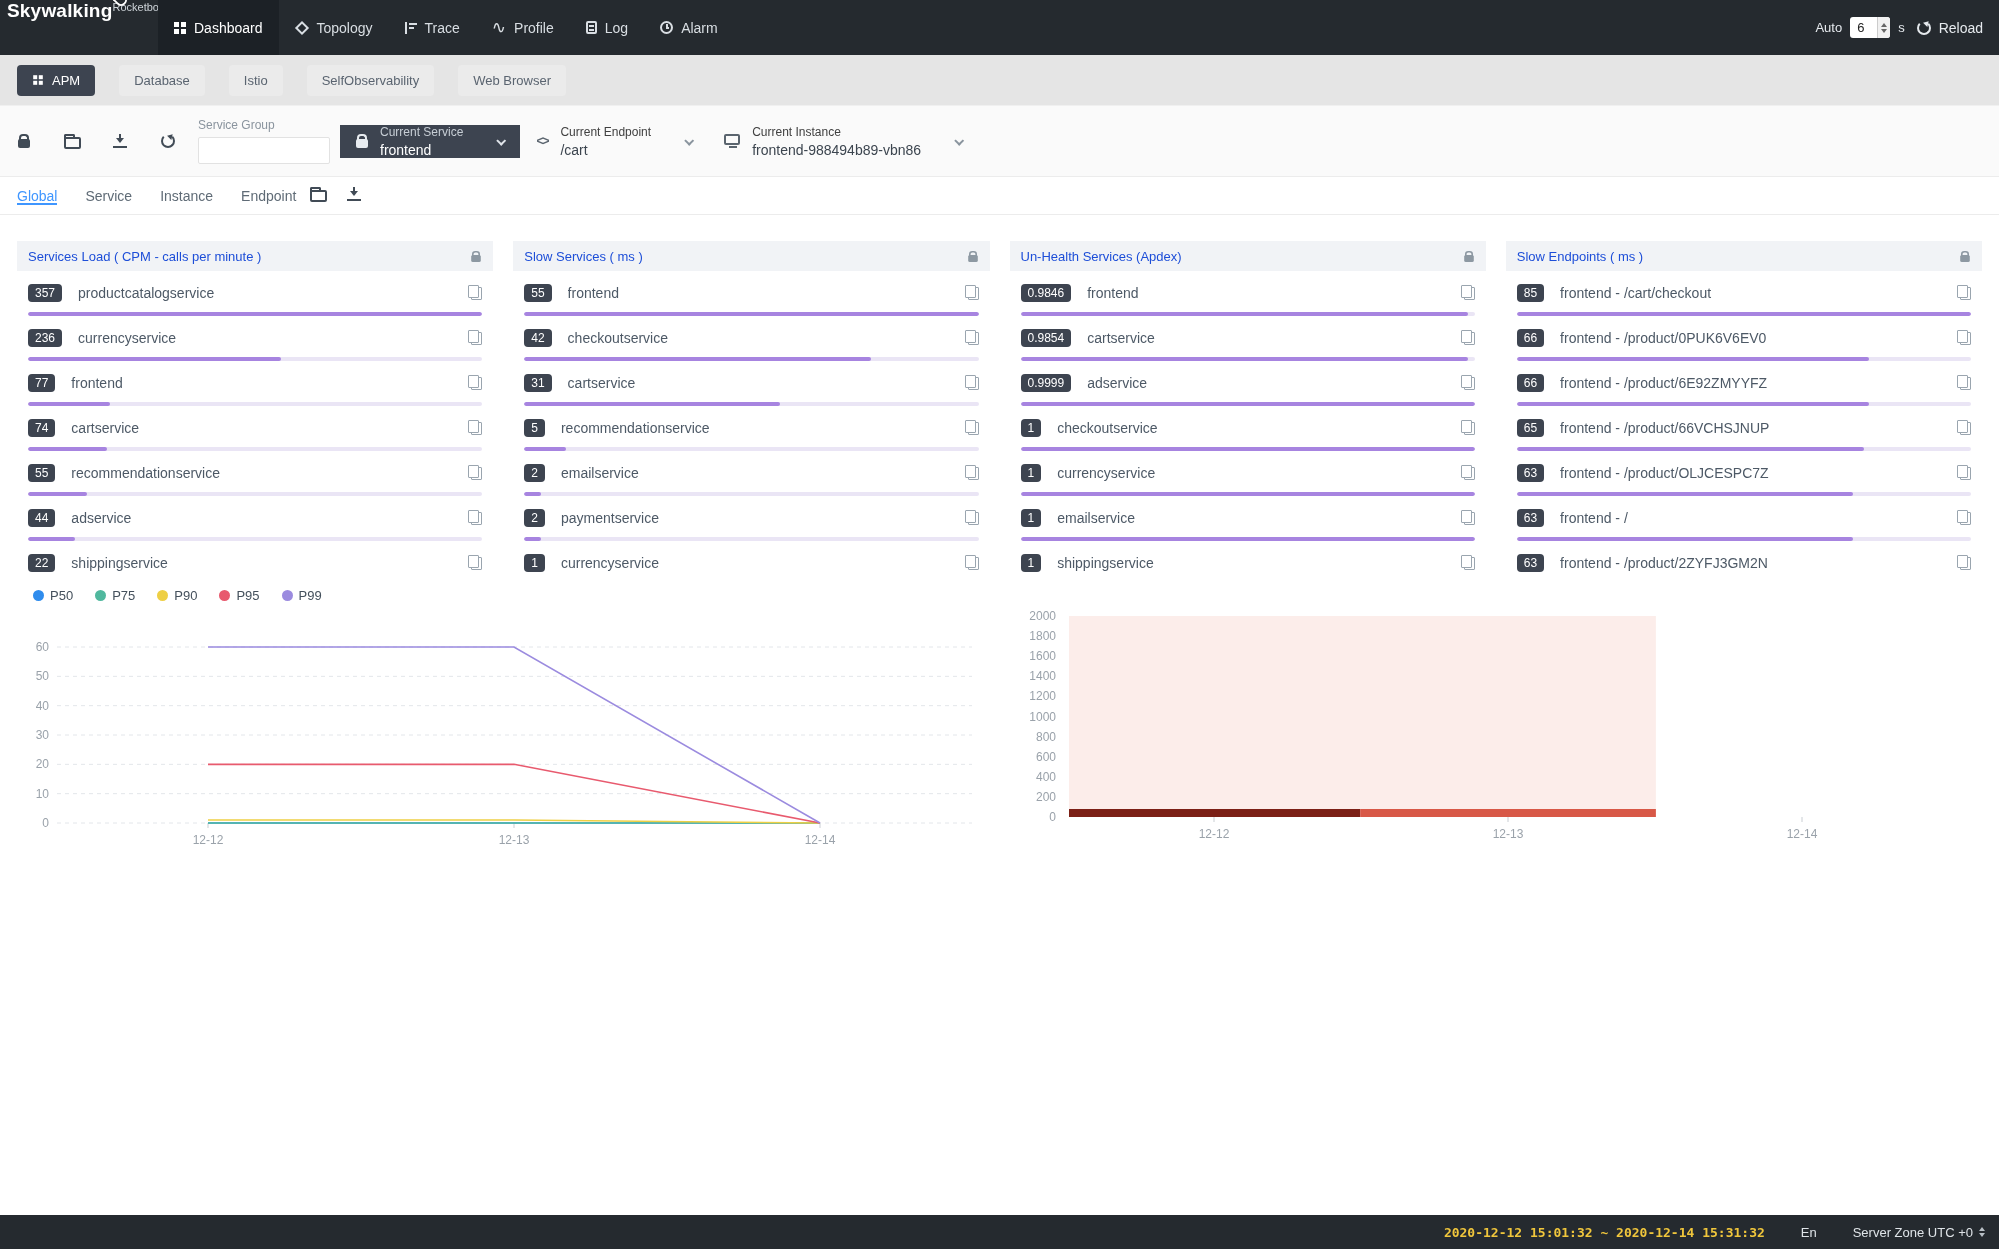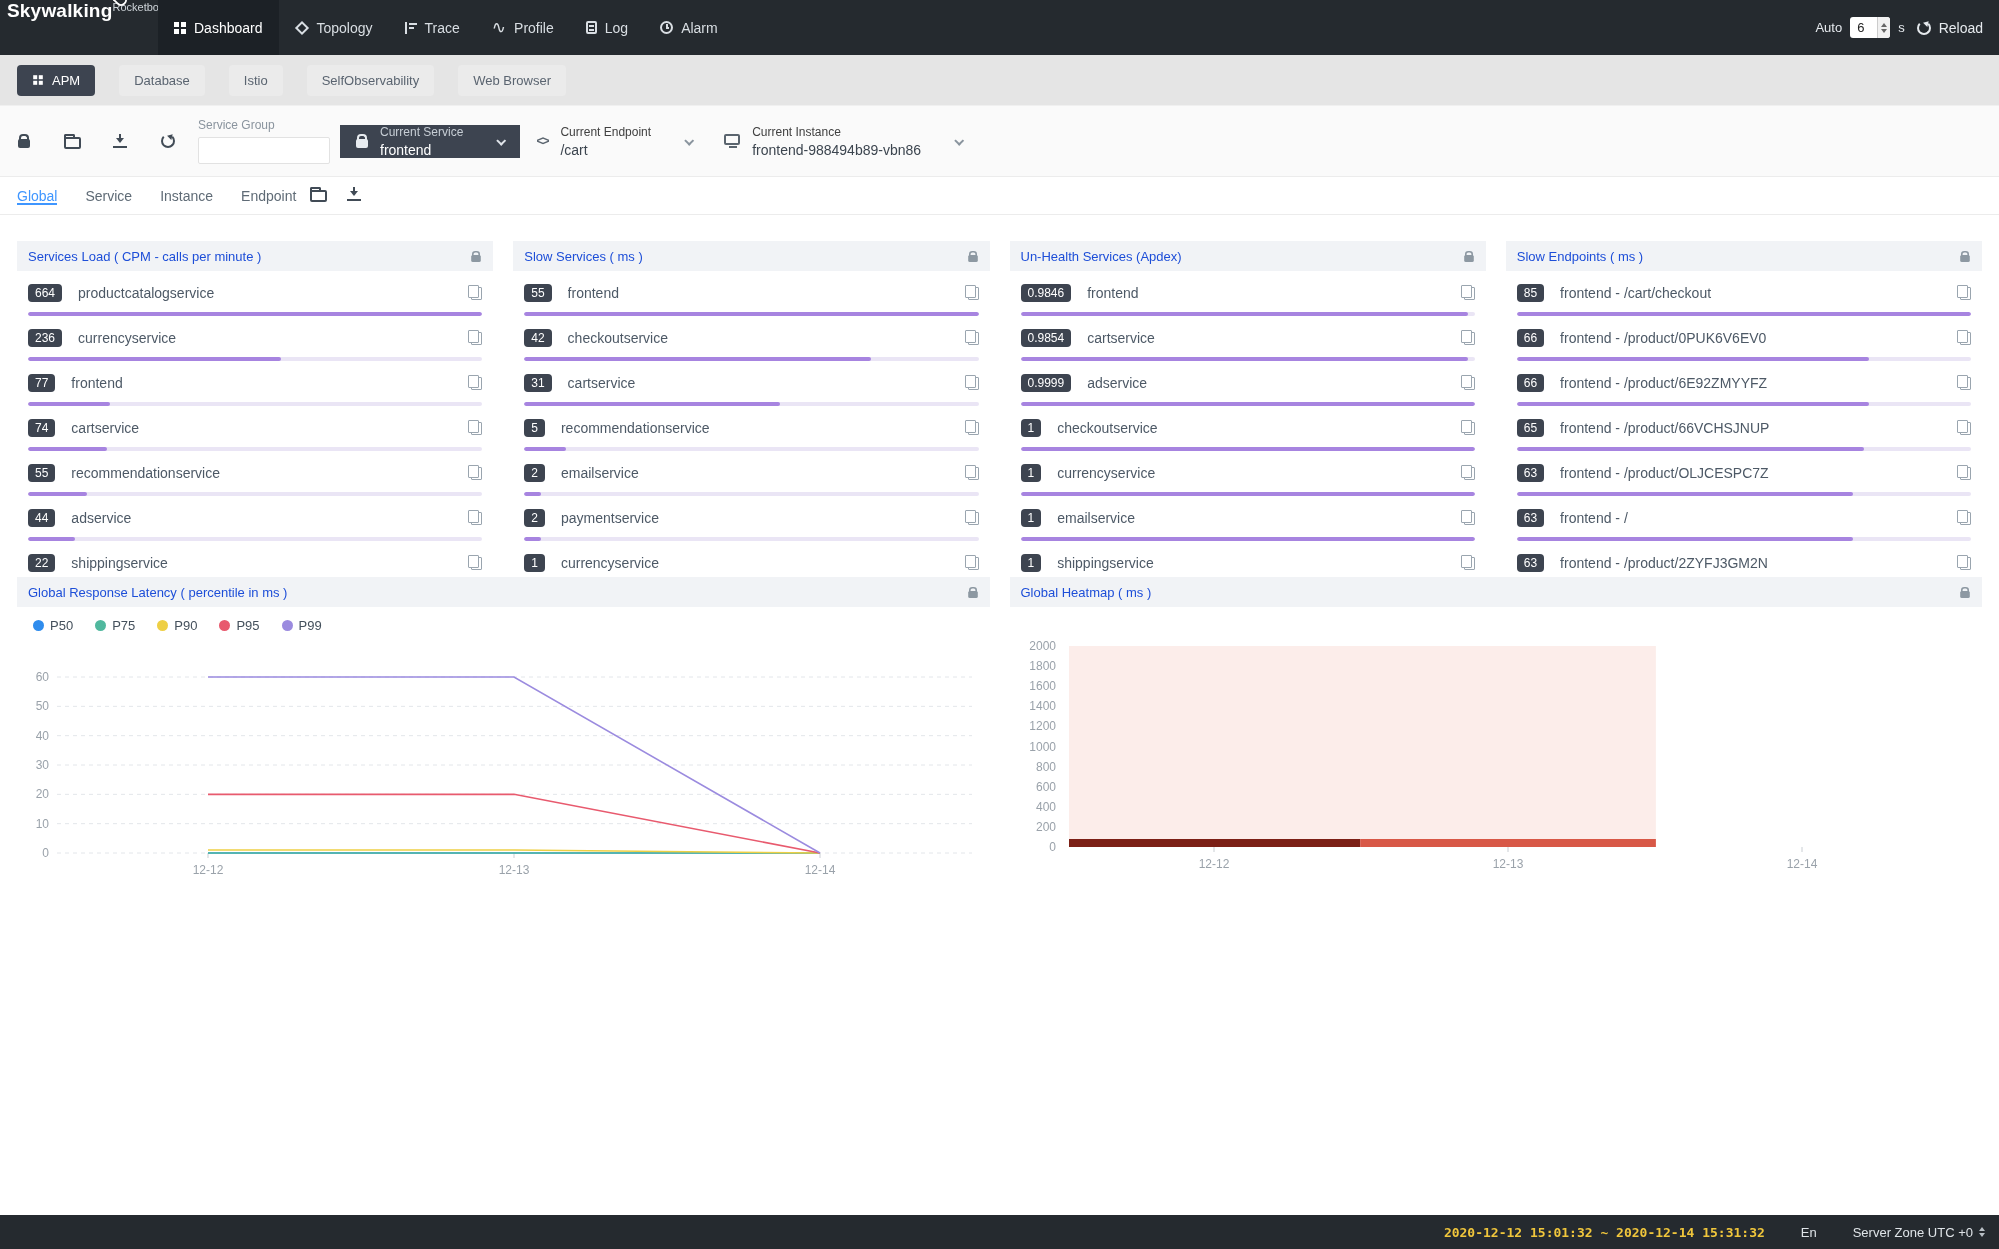--- a/index.html
+++ b/index.html
@@ -265,21 +265,21 @@
   <main class="main">
 
     <section class="card list-card">
       <div class="card-head">
         <span class="card-title">Services Load ( CPM - calls per minute )</span>
         <span class="lock sm"></span>
       </div>
       <div class="card-body">
           <div class="svc-row">
             <div class="svc-line">
-              <span class="badge">664</span>
+              <span class="badge">357</span>
               <span class="svc-name">productcatalogservice</span>
               <span class="copy"></span>
             </div>
             <div class="bar-track">
               <div class="bar-fill" style="width: 100%; background: rgb(167, 132, 224);"></div>
             </div>
           </div>
           <div class="svc-row">
             <div class="svc-line">
               <span class="badge">236</span>
@@ -562,24 +562,20 @@
             <div class="svc-line">
               <span class="badge">63</span>
               <span class="svc-name">frontend - /product/2ZYFJ3GM2N</span>
               <span class="copy"></span>
             </div>
           </div>
         </div>
     </section>
 
     <section class="card chart-card span2">
-      <div class="card-head">
-        <span class="card-title">Global Response Latency ( percentile in ms )</span>
-        <span class="lock sm"></span>
-      </div>
       <div class="legend" id="latency-legend">
           <div class="legend-item">
             <span class="legend-dot" style="background: rgb(47, 140, 237);"></span>
             <span>P50</span>
           </div>
           <div class="legend-item">
             <span class="legend-dot" style="background: rgb(80, 184, 158);"></span>
             <span>P75</span>
           </div>
           <div class="legend-item">
@@ -618,24 +614,20 @@
           <text x="803" y="238" text-anchor="middle" fill="#9aa2aa" font-size="12">12-14</text>
           <polyline points="191,217 497,217 803,217" fill="none" stroke="#2f8ced" stroke-width="1.6"></polyline>
           <polyline points="191,217 497,217 803,217" fill="none" stroke="#50b89e" stroke-width="1.6"></polyline>
           <polyline points="191,214.06666666666666 497,214.06666666666666 803,217" fill="none" stroke="#eecf44" stroke-width="1.6"></polyline>
           <polyline points="191,158.33333333333334 497,158.33333333333334 803,217" fill="none" stroke="#e85a6e" stroke-width="1.6"></polyline>
           <polyline points="191,41 497,41 803,217" fill="none" stroke="#9b8bdf" stroke-width="1.6"></polyline>
         </svg>
     </section>
 
     <section class="card chart-card span2">
-      <div class="card-head">
-        <span class="card-title">Global Heatmap ( ms )</span>
-        <span class="lock sm"></span>
-      </div>
       <svg id="heatmap-svg" class="chart" width="962" height="274">
           <rect x="59" y="39" width="586.88" height="201" fill="#fcedea"></rect>
           <rect x="59" y="232" width="291.2" height="8" fill="#7c2016"></rect>
           <rect x="350.2" y="232" width="295.68" height="8" fill="#d85847"></rect>
           <text x="46" y="244" text-anchor="end" fill="#9aa2aa" font-size="12">0</text>
           <text x="46" y="223.9" text-anchor="end" fill="#9aa2aa" font-size="12">200</text>
           <text x="46" y="203.8" text-anchor="end" fill="#9aa2aa" font-size="12">400</text>
           <text x="46" y="183.7" text-anchor="end" fill="#9aa2aa" font-size="12">600</text>
           <text x="46" y="163.6" text-anchor="end" fill="#9aa2aa" font-size="12">800</text>
           <text x="46" y="143.5" text-anchor="end" fill="#9aa2aa" font-size="12">1000</text>

